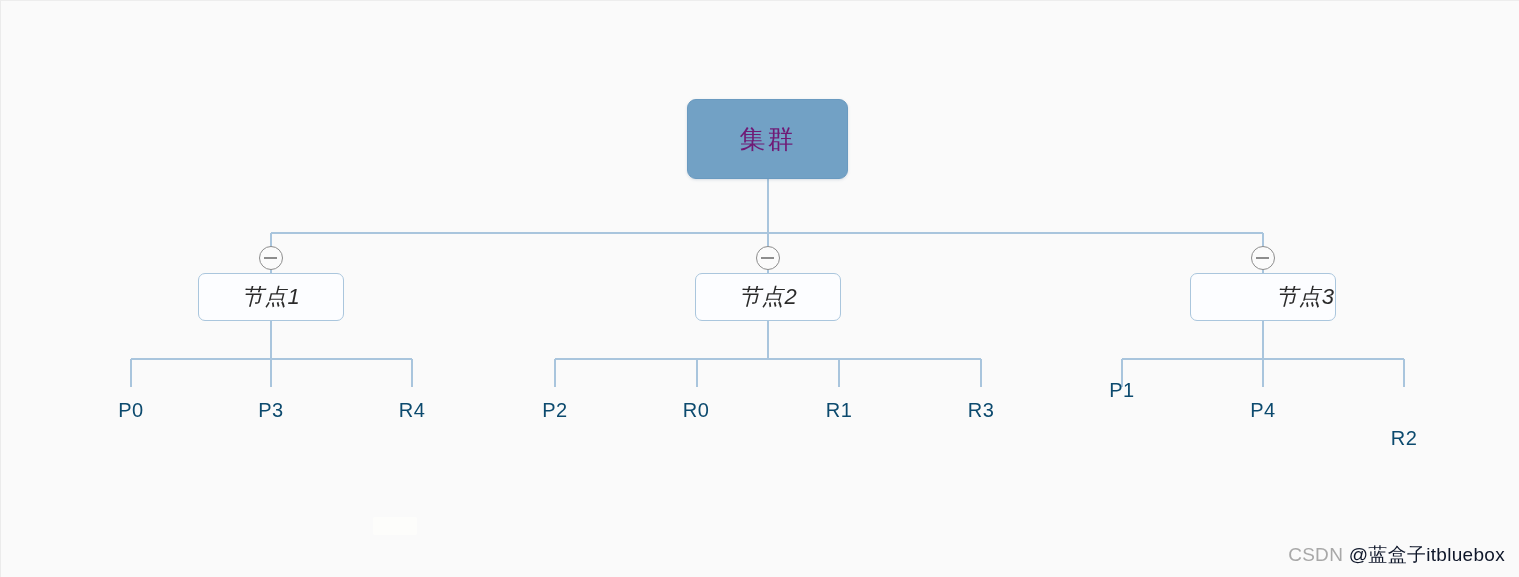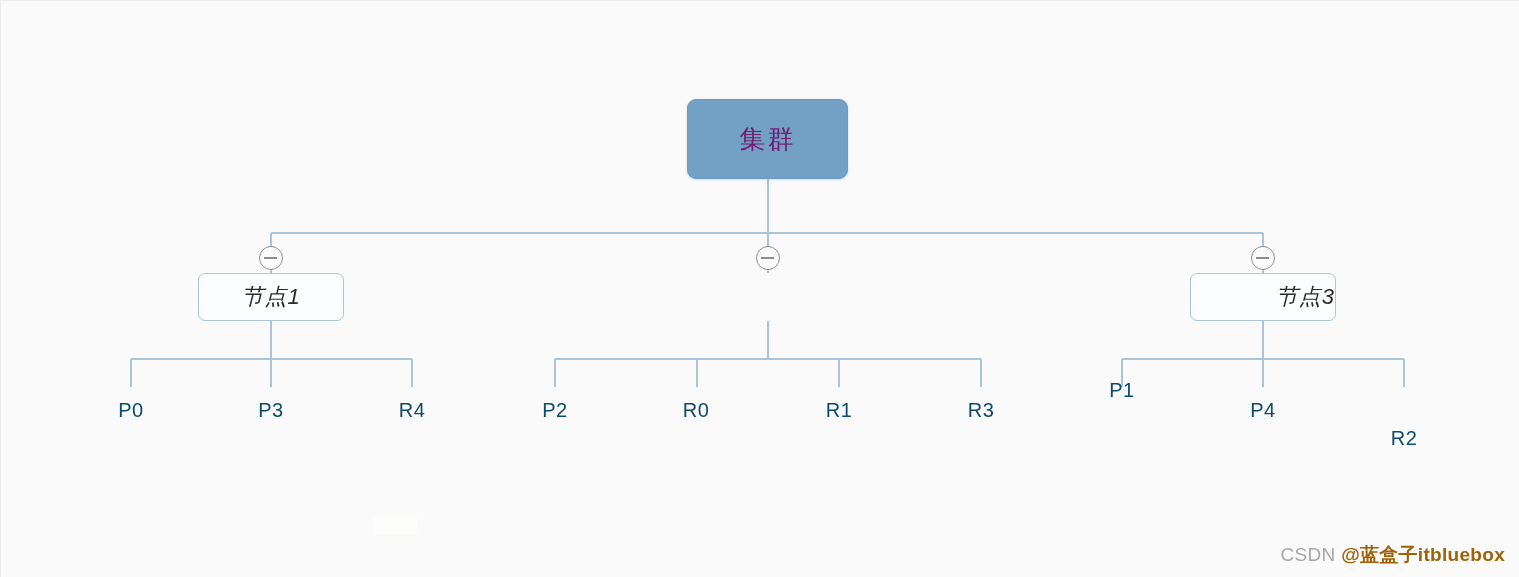--- a/index.html
+++ b/index.html
@@ -113,22 +113,21 @@
   .watermark {
     position: absolute;
     right: 14px;
     bottom: 9px;
     font-size: 19px;
     color: #a8a8a8;
     white-space: nowrap;
     letter-spacing: 0.3px;
   }
   .watermark .wm-handle {
-    color: #a16207;
-    font-weight: bold;
+    color: #0f172a;
   }
 </style>
 </head>
 <body>
 
 <div id="canvas">
 
   <svg id="connectors" viewBox="0 0 1519 577" xmlns="http://www.w3.org/2000/svg">
     <g fill="none" stroke="#a9c5dd" stroke-width="1.6" shape-rendering="crispEdges">
 
@@ -167,20 +166,23 @@
 
   <div class="collapse-toggle" style="left:258px; top:245px;"></div>
   <div class="node-box" style="left:197px; top:272px; width:146px; height:48px;">
     <span>节点1</span>
   </div>
   <div class="leaf-label" style="left:130px; top:398px;">P0</div>
   <div class="leaf-label" style="left:270px; top:398px;">P3</div>
   <div class="leaf-label" style="left:411px; top:398px;">R4</div>
 
   <div class="collapse-toggle" style="left:755px; top:245px;"></div>
+  <div class="node-box" style="left:694px; top:272px; width:146px; height:48px;">
+    <span>节点2</span>
+  </div>
   <div class="leaf-label" style="left:554px; top:398px;">P2</div>
   <div class="leaf-label" style="left:695px; top:398px;">R0</div>
   <div class="leaf-label" style="left:838px; top:398px;">R1</div>
   <div class="leaf-label" style="left:980px; top:398px;">R3</div>
 
   <div class="collapse-toggle" style="left:1250px; top:245px;"></div>
   <div class="node-box" style="left:1189px; top:272px; width:146px; height:48px;justify-content:flex-end;">
     <span>节点3</span>
   </div>
   <div class="leaf-label" style="left:1121px; top:378px;">P1</div>

